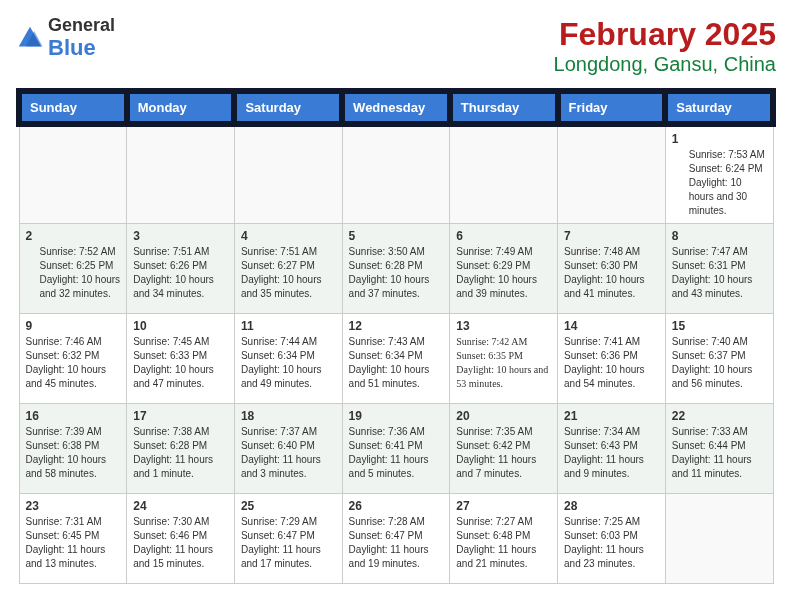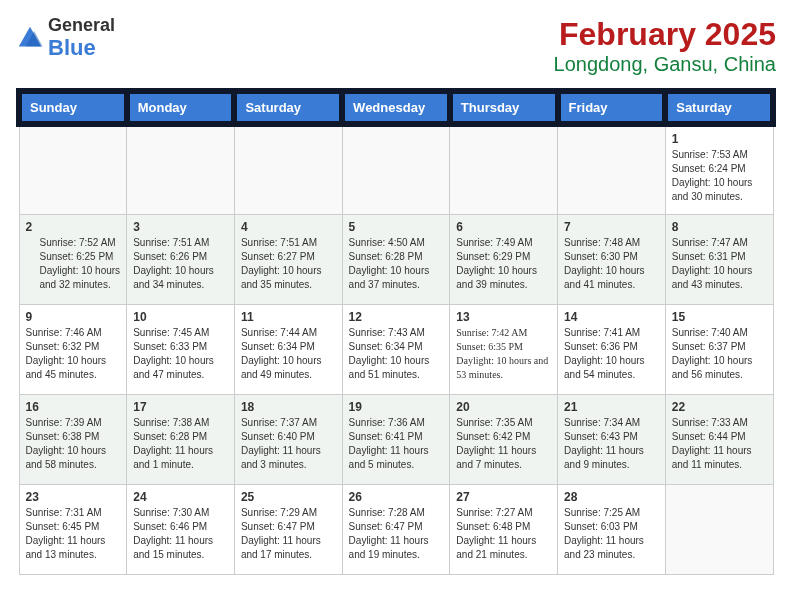--- a/index.html
+++ b/index.html
@@ -130,21 +130,21 @@
   <tbody id="calendar-body">
   <tr>
         <td class="empty"></td>
         <td class="empty"></td>
         <td class="empty"></td>
         <td class="empty"></td>
         <td class="empty"></td>
         <td class="empty"></td>
         <td>
           <span class="day-num">1</span>
-          <div class="day-info" style="white-space: pre-line;">Sunrise: 7:53 AM
+          <div class="day-info" style="white-space: pre-line; margin-left: 17px;">Sunrise: 7:53 AM
 Sunset: 6:24 PM
 Daylight: 10 hours and 30 minutes.</div>
         </td>
       </tr>
       <tr class="row-alt">
         <td>
           <span class="day-num">2</span>
           <div class="day-info" style="white-space: pre-line; margin-left: 14px;">Sunrise: 7:52 AM
 Sunset: 6:25 PM
 Daylight: 10 hours and 32 minutes.</div>
@@ -156,21 +156,21 @@
 Daylight: 10 hours and 34 minutes.</div>
         </td>
         <td>
           <span class="day-num">4</span>
           <div class="day-info" style="white-space: pre-line;">Sunrise: 7:51 AM
 Sunset: 6:27 PM
 Daylight: 10 hours and 35 minutes.</div>
         </td>
         <td>
           <span class="day-num">5</span>
-          <div class="day-info" style="white-space: pre-line;">Sunrise: 4:50 AM
+          <div class="day-info" style="white-space: pre-line;">Sunrise: 3:50 AM
 Sunset: 6:28 PM
 Daylight: 10 hours and 37 minutes.</div>
         </td>
         <td>
           <span class="day-num">6</span>
           <div class="day-info" style="white-space: pre-line;">Sunrise: 7:49 AM
 Sunset: 6:29 PM
 Daylight: 10 hours and 39 minutes.</div>
         </td>
         <td>

